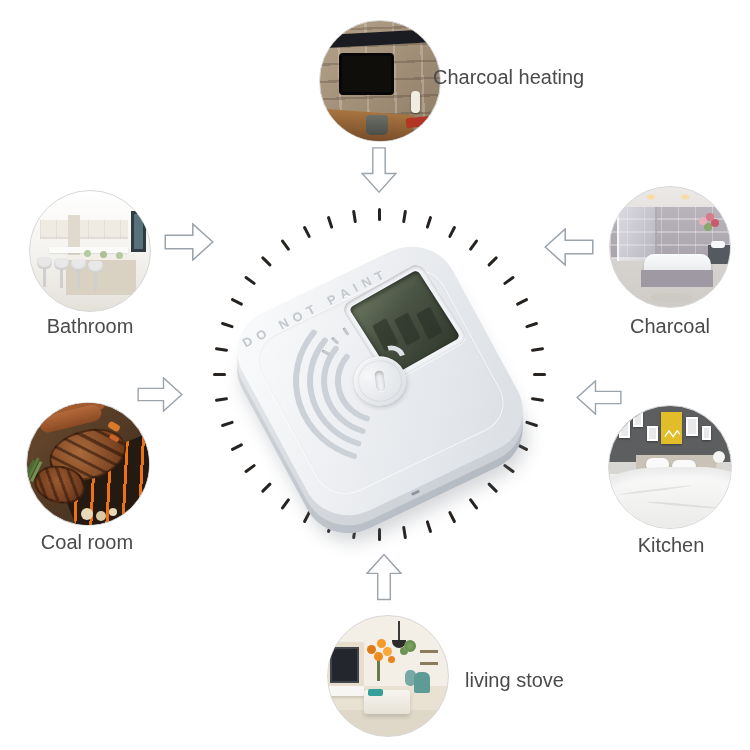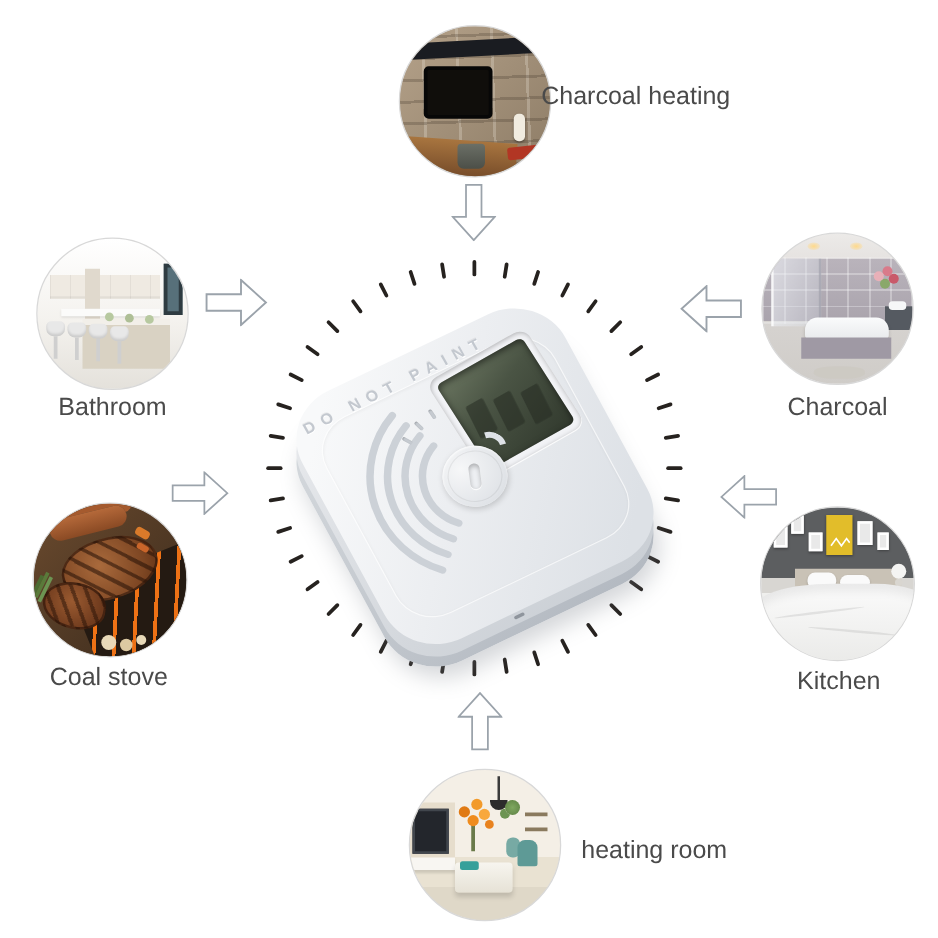--- a/index.html
+++ b/index.html
@@ -369,21 +369,21 @@
   <div class="scene">
     <div class="ph ph-grill">
       <div class="grill-grate"></div>
       <div class="grill-sausage"></div>
       <div class="grill-steak1"></div>
       <div class="grill-steak2"></div>
       <div class="grill-herb"></div>
       <div class="grill-pepper"></div>
       <div class="grill-garlic"></div>
     </div>
-    <div class="lbl lbl-center lbl-coal">Coal stove</div>
+    <div class="lbl lbl-center lbl-coal">Coal room</div>
     <svg class="arrow ar-right2" viewBox="0 0 52 40">
       <path d="M1 13 H30 V1 L51 20 L30 39 V27 H1 Z" fill="#fff" stroke="currentColor" stroke-width="1.6"></path>
     </svg>
   </div>
 
   
   <div class="scene">
     <div class="ph ph-bed">
       <div class="bed-frame bed-f1"></div>
       <div class="bed-frame bed-f2"></div>
@@ -419,19 +419,19 @@
       <div class="liv-shelf liv-sh1"></div>
       <div class="liv-shelf liv-sh2"></div>
       <div class="liv-plant"></div>
       <div class="liv-chair2"></div>
       <div class="liv-chair"></div>
       <div class="liv-table"></div>
       <div class="liv-teal"></div>
       <div class="liv-stem"></div>
       <div class="liv-flowers"></div>
     </div>
-    <div class="lbl lbl-living">heating room</div>
+    <div class="lbl lbl-living">living stove</div>
     <svg class="arrow ar-up" viewBox="0 0 40 52">
       <path d="M13 51 V22 H1 L20 1 L39 22 H27 V51 Z" fill="#fff" stroke="currentColor" stroke-width="1.6"></path>
     </svg>
   </div>
 
 </div>
 
 </body></html>

